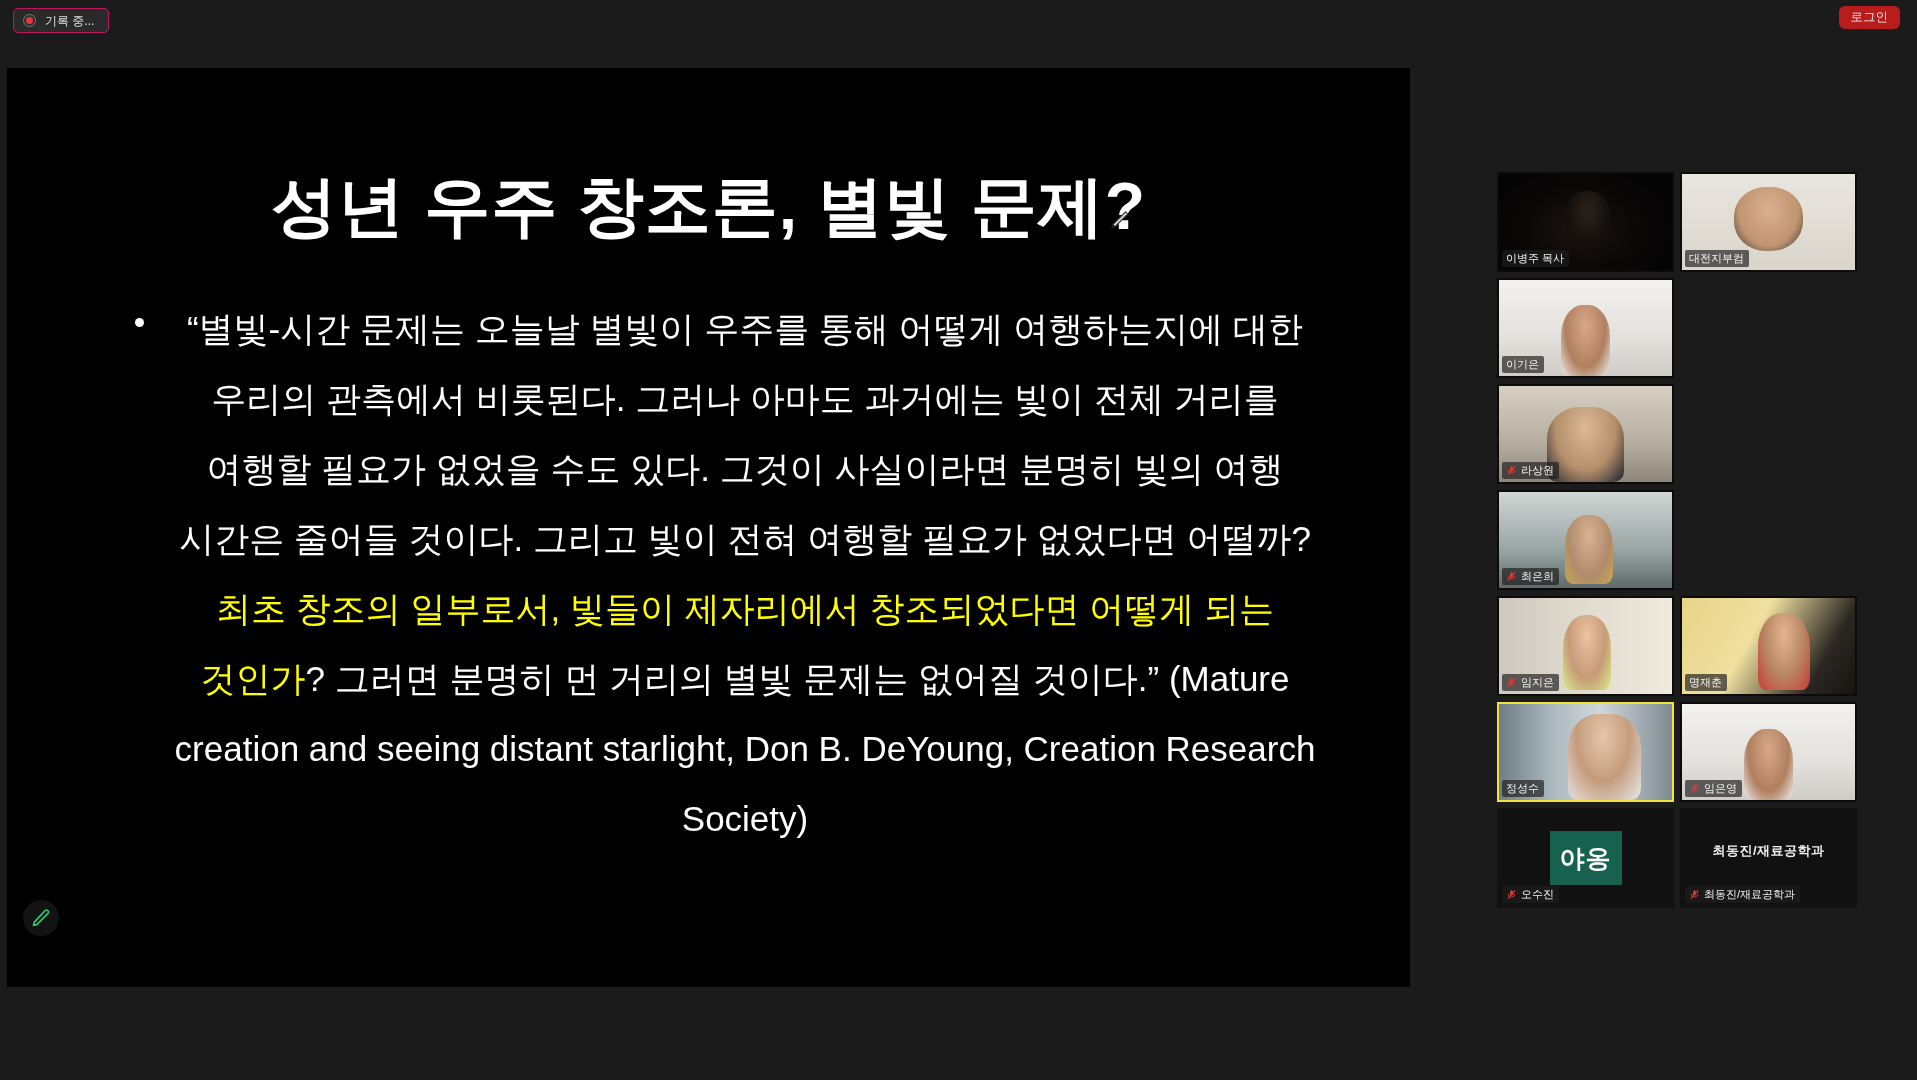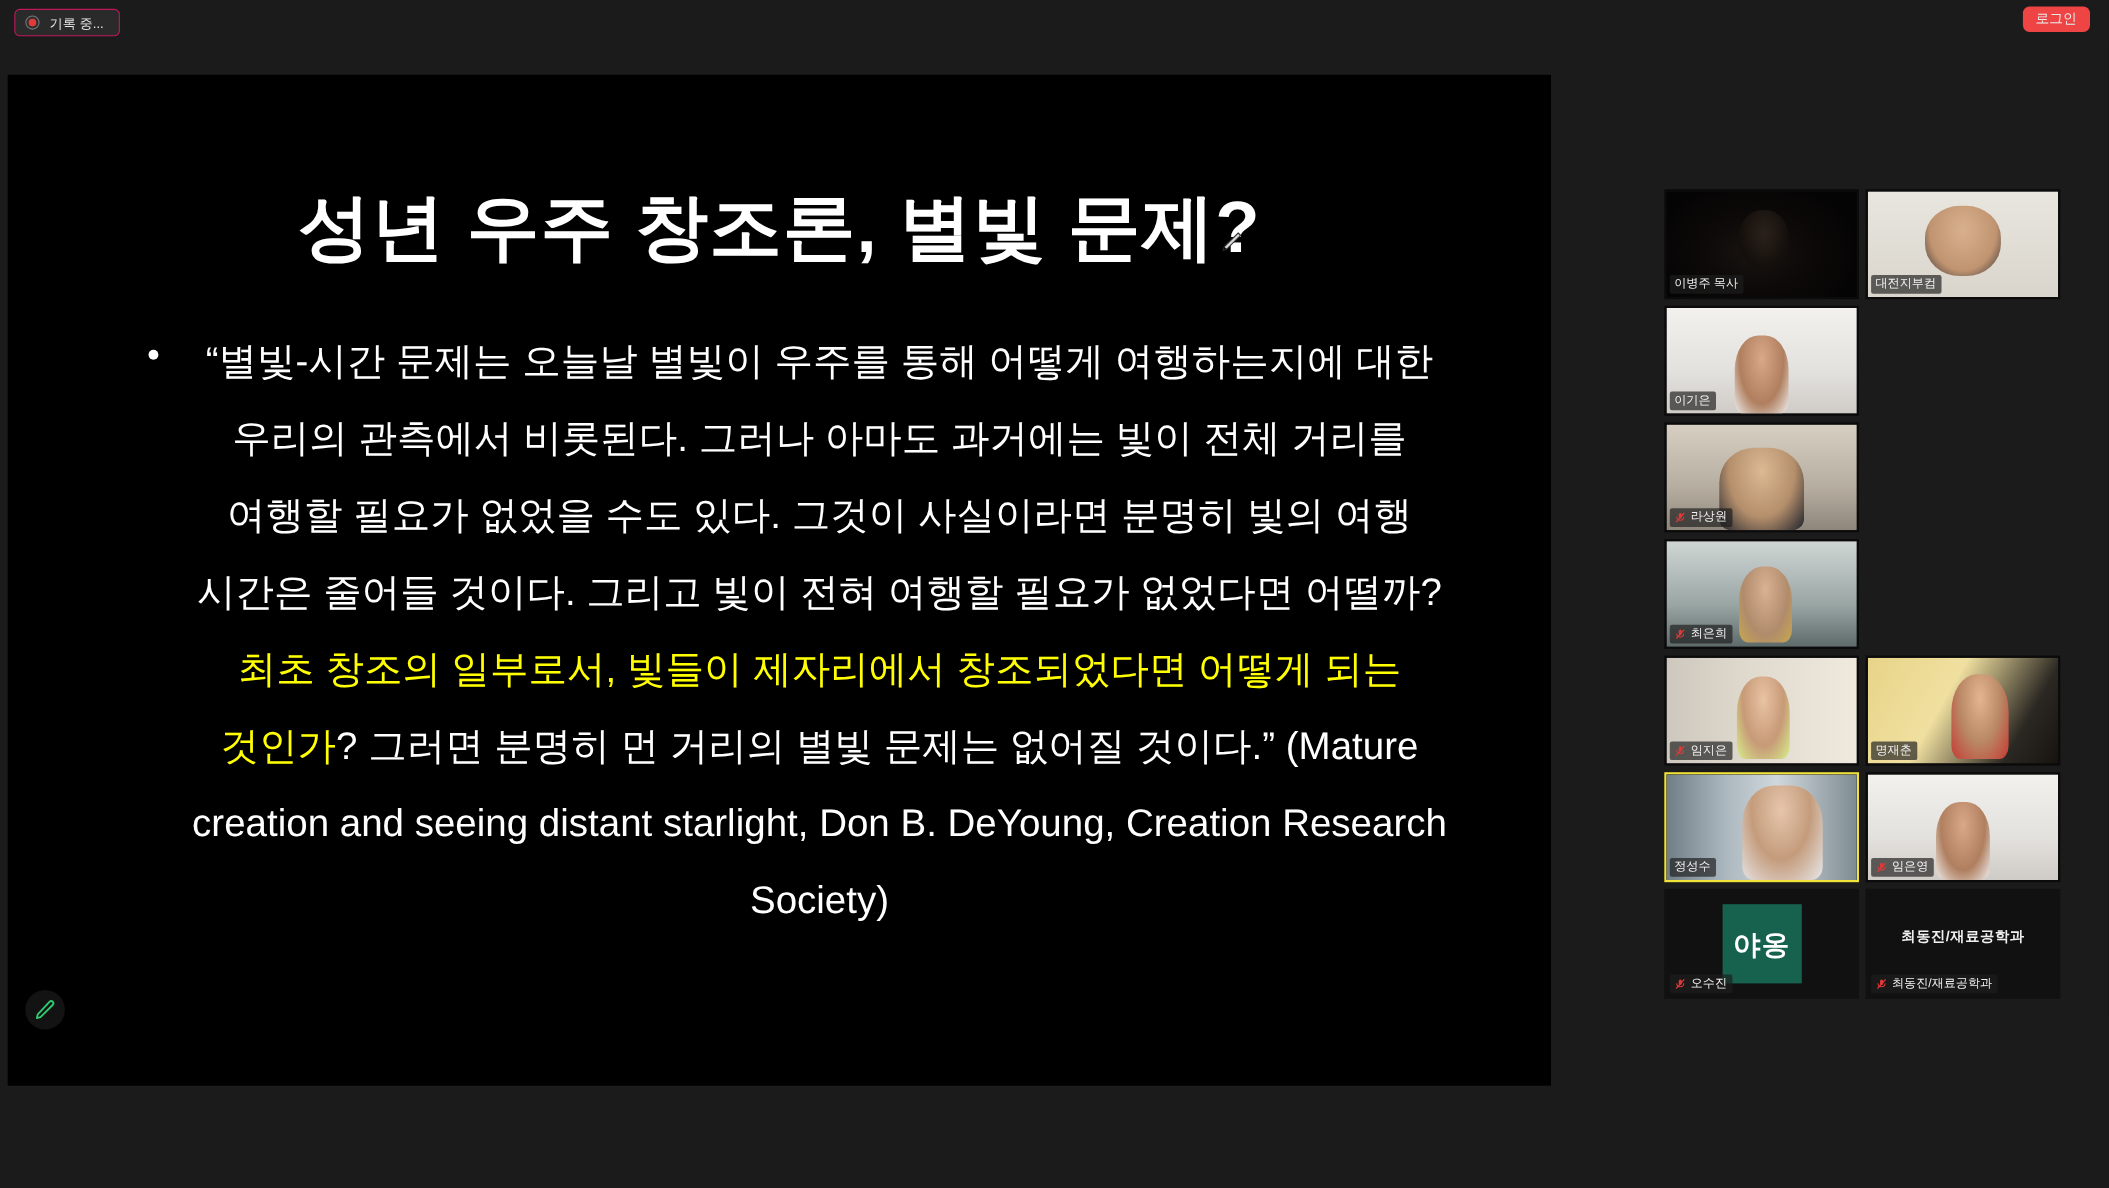--- a/index.html
+++ b/index.html
@@ -26,21 +26,21 @@
     width: 13px; height: 13px; border-radius: 50%;
     background: #2e2e2e; border: 1px solid #777;
     display: flex; align-items: center; justify-content: center;
   }
   .rec-dot i { width: 7px; height: 7px; border-radius: 50%; background: #e03a3a; display:block; }
   .rec-label { color: #e6e6e6; font-size: 12px; line-height: 1; white-space: nowrap; }
 
   .login-btn {
     position: absolute; right: 17px; top: 6px;
     padding: 5px 12px; border-radius: 6px;
-    background: #ef4444; color: #e9e9e9; font-size: 12.5px; line-height: 1;
+    background: #b91c1c; color: #e9e9e9; font-size: 12.5px; line-height: 1;
     cursor: pointer; white-space: nowrap;
   }
 
   
   .slide {
     position: absolute; left: 7px; top: 68px;
     width: 1403px; height: 919px;
     background: #000;
     overflow: hidden;
   }
@@ -74,21 +74,20 @@
   }
   .pen-cursor {
     position: absolute; left: 1098px; top: 140px;
     width: 26px; height: 26px; pointer-events: none;
   }
 
   
   .grid {
     position: absolute; left: 1497px; top: 172px;
     width: 360px;
-    margin-left: 16px;
   }
   .grid-row { display: flex; gap: 6px; margin-bottom: 6px; }
   .tile {
     position: relative; width: 177px; height: 100px;
     background: #0b0b0b; overflow: hidden; border: 2px solid transparent;
   }
   .tile.active { border-color: #f2e33a; }
   .tile .vid { position: absolute; inset: 0; }
   .name-tag {
     position: absolute; left: 3px; bottom: 3px; max-width: 170px;
@@ -99,21 +98,21 @@
   }
   .name-txt {
     color: #f2f2f2; font-size: 11px; line-height: 14px;
     white-space: nowrap; overflow: hidden; text-overflow: ellipsis;
   }
   .mute-ico { flex: 0 0 auto; width: 11px; height: 13px; display: block; }
 
   
   .avatar-tile { background: #111; display: flex; align-items: center; justify-content: center; }
   .avatar-sq {
-    width: 72px; height: 72px; background: #16624f;
+    width: 72px; height: 54px; background: #16624f;
     display: flex; align-items: center; justify-content: center;
     color: #fff; font-size: 25px; font-weight: 700; letter-spacing: 1px;
   }
   .name-center {
     position: absolute; left: 0; right: 0; top: 32px; text-align: center;
     color: #f0f0f0; font-size: 13px; font-weight: 600; letter-spacing: .5px;
   }
 
   
   .w-dark    { background: radial-gradient(ellipse 55% 70% at 47% 58%, #1b1512 0%, #0d0a09 45%, #050404 100%); }

